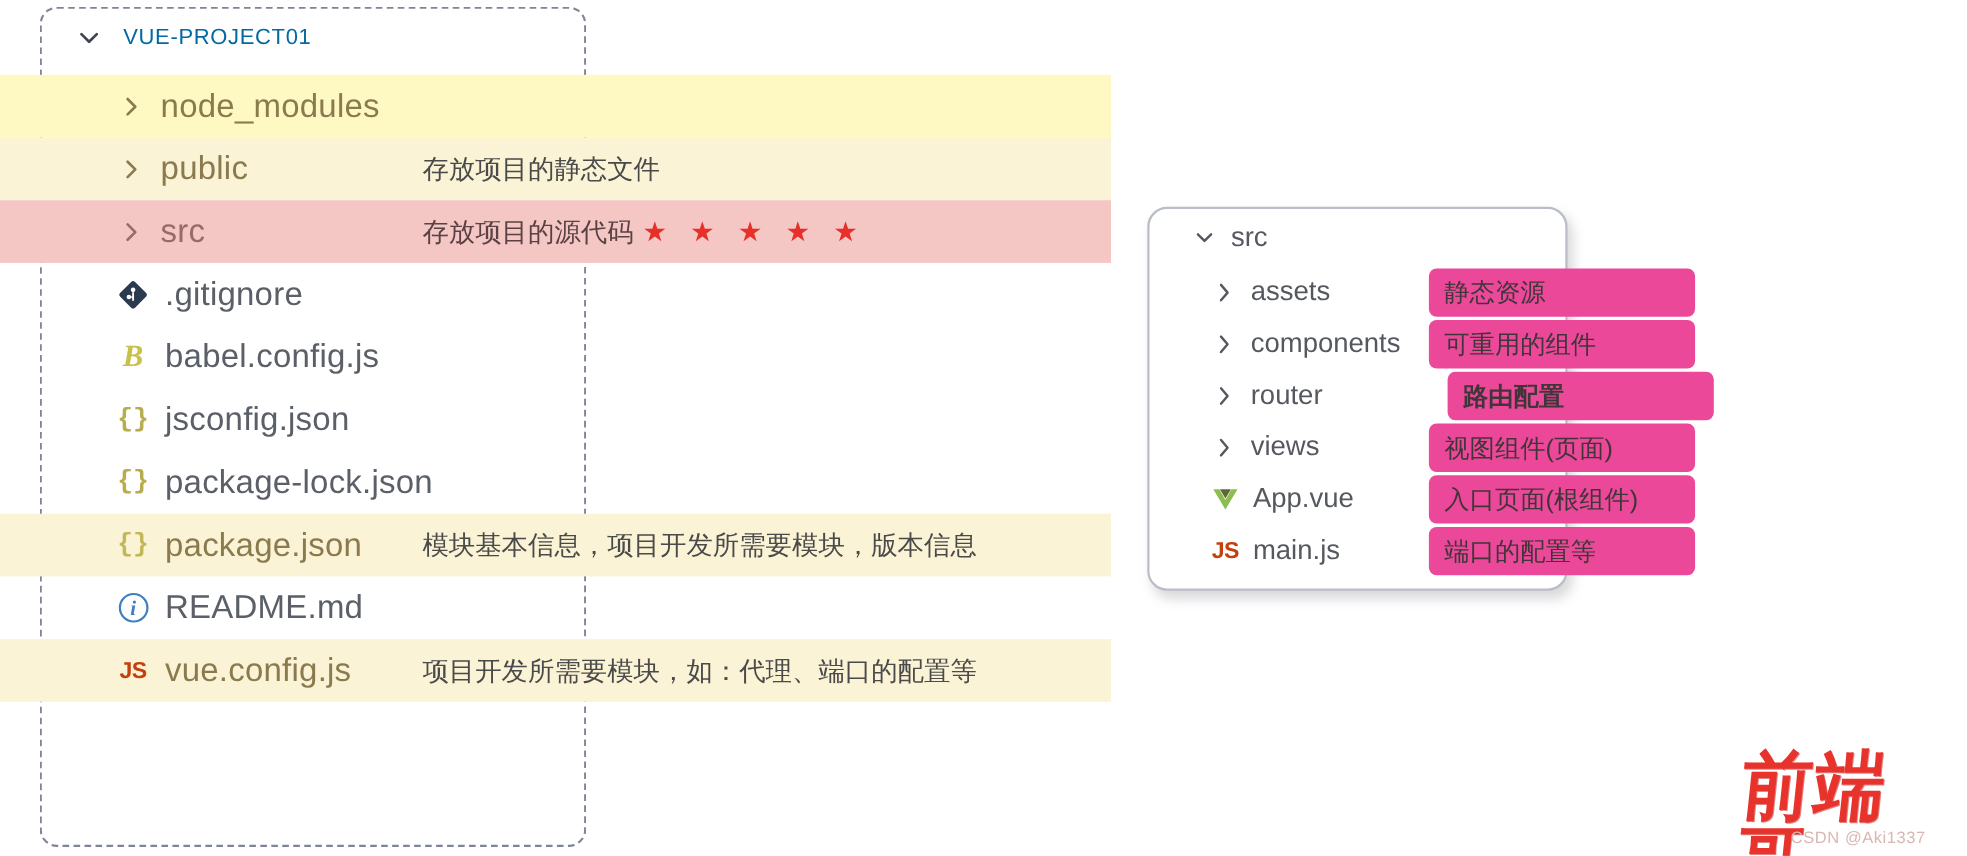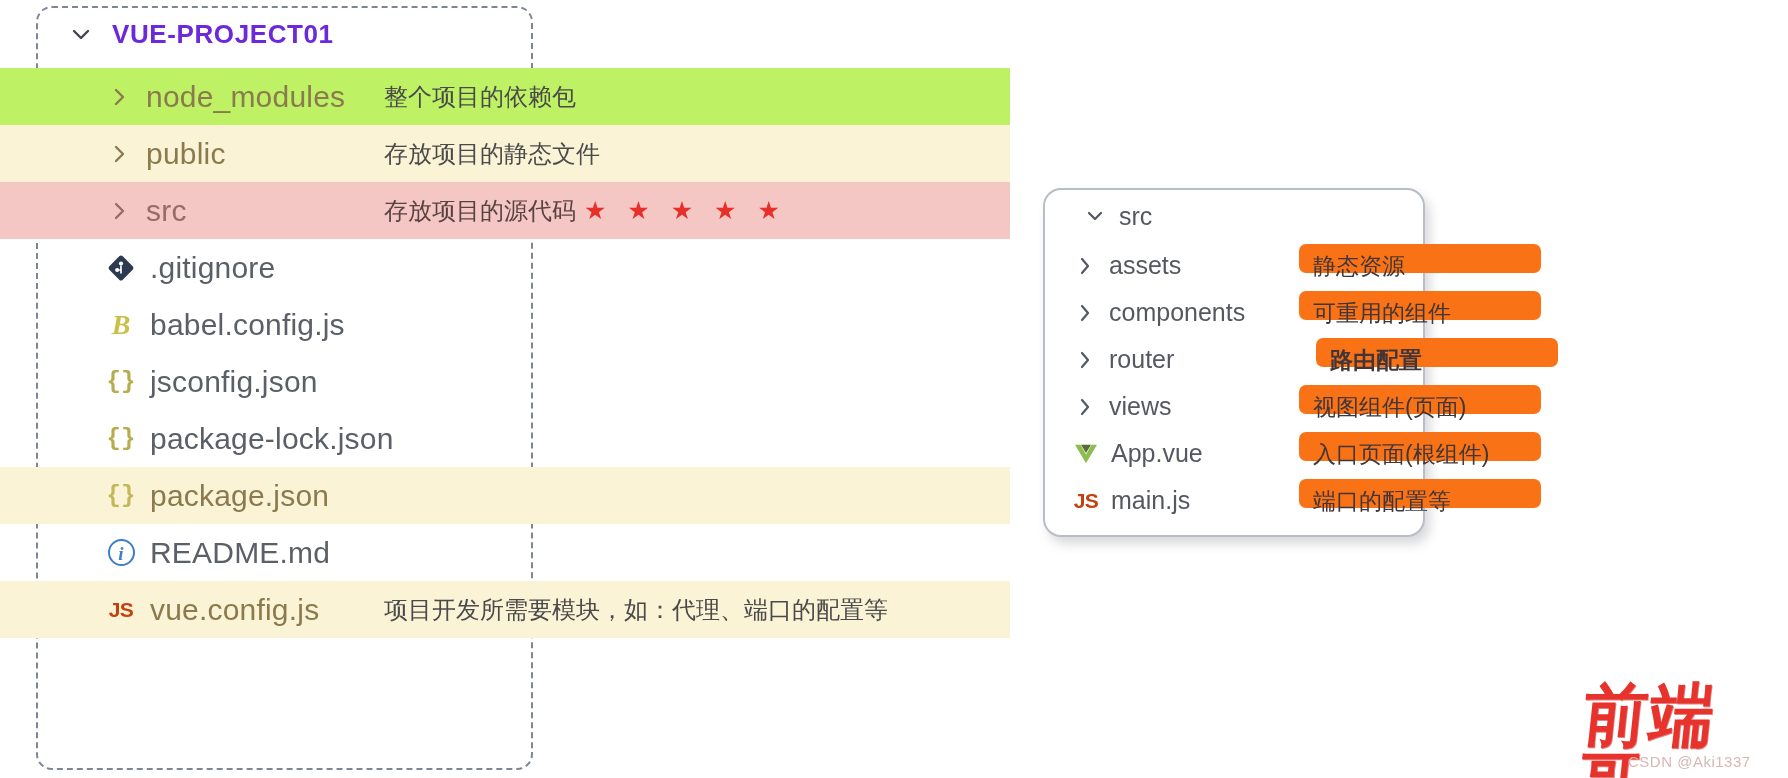--- a/index.html
+++ b/index.html
@@ -46,21 +46,21 @@
     z-index: 2;
   }
 
   .row {
     position: relative;
     display: flex;
     align-items: center;
     height: 57px;
     box-sizing: border-box;
   }
-  .row.hl-yellow { background: #bef264; text-align: center; }
+  .row.hl-yellow { background: #fef9c3; text-align: center; }
   .row.hl-yellow-soft { background: #fbf3d5; }
   .row.hl-pink { background: #f4c7c4; }
   .row.plain { background: transparent; }
 
   .row-inner {
     display: flex;
     align-items: center;
     width: 100%;
     padding-left: 38px;
     box-sizing: border-box;
@@ -88,23 +88,23 @@
   }
 
   .fname {
     font-size: 30px;
     color: #5b6068;
     letter-spacing: 0.2px;
     margin-left: 12px;
     white-space: nowrap;
   }
   .fname.root {
-    font-weight: bold;
-    font-size: 26px;
-    color: #6d28d9;
+    font-weight: normal;
+    font-size: 20px;
+    color: #0369a1;
     letter-spacing: 0.6px;
     margin-left: 16px;
   }
   .fname.dim-y { color: #8a7a4e; }
   .fname.dim-p { color: #9a6a68; }
 
   .desc {
     font-size: 24px;
     color: #4a4a4a;
     white-space: nowrap;
@@ -132,20 +132,21 @@
     border: 2px solid #b9bdc6;
     border-radius: 18px;
     box-shadow: 5px 7px 11px rgba(120,120,130,0.28);
     z-index: 3;
   }
   .rc-row {
     position: relative;
     display: flex;
     align-items: center;
     height: 47px;
+    padding-left: 28px;
     box-sizing: border-box;
   }
   .rc-row.root-row { padding-left: 28px; }
   .rc-chev {
     width: 28px;
     min-width: 28px;
     display: flex;
     align-items: center;
     justify-content: center;
   }
@@ -160,23 +161,23 @@
   }
   .rc-name {
     font-size: 25px;
     color: #55595f;
     margin-left: 10px;
     white-space: nowrap;
   }
 
   .badge {
     position: absolute;
-    height: 29px;
+    height: 44px;
     line-height: 44px;
-    background: #f97316;
+    background: #ec4899;
     border-radius: 7px;
     font-size: 23px;
     color: #40363a;
     padding: 0 14px;
     box-sizing: border-box;
     white-space: nowrap;
     z-index: 4;
     min-width: 242px;
   }
 
@@ -267,21 +268,20 @@
 
     <div class="row hl-yellow">
       <div class="row-inner">
         <span class="chev">
           <svg width="26" height="26" viewBox="0 0 26 26">
             <polyline points="10,6 17,13 10,20" fill="none" stroke="#8a7a4e" stroke-width="2.4" stroke-linecap="round" stroke-linejoin="round"></polyline>
           </svg>
         </span>
         <span class="fname dim-y">node_modules</span>
       </div>
-      <span class="desc" style="left:384px;">整个项目的依赖包</span>
     </div>
 
     <div class="row hl-yellow-soft">
       <div class="row-inner">
         <span class="chev">
           <svg width="26" height="26" viewBox="0 0 26 26">
             <polyline points="10,6 17,13 10,20" fill="none" stroke="#8a7a4e" stroke-width="2.4" stroke-linecap="round" stroke-linejoin="round"></polyline>
           </svg>
         </span>
         <span class="fname dim-y">public</span>
@@ -347,20 +347,21 @@
       </div>
     </div>
 
     <div class="row hl-yellow-soft">
       <div class="row-inner">
         <span class="icon-slot">
           <span class="brace-ico" style="color:#c3b75a;">{}</span>
         </span>
         <span class="fname dim-y">package.json</span>
       </div>
+      <span class="desc">模块基本信息，项目开发所需要模块，版本信息</span>
     </div>
 
     <div class="row plain">
       <div class="row-inner">
         <span class="icon-slot">
           <span class="info-ico">i</span>
         </span>
         <span class="fname">README.md</span>
       </div>
     </div>

